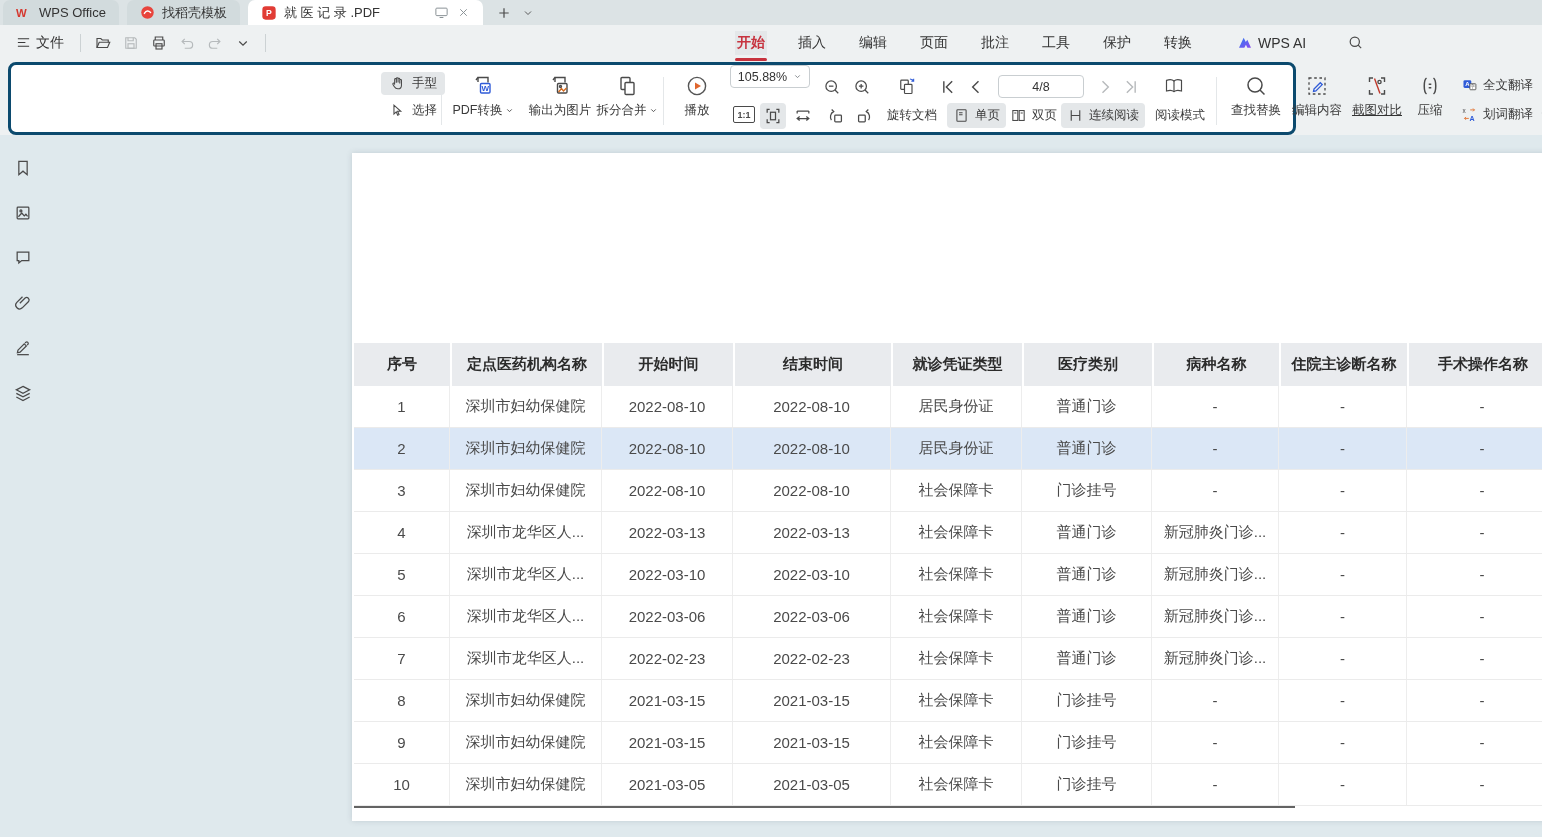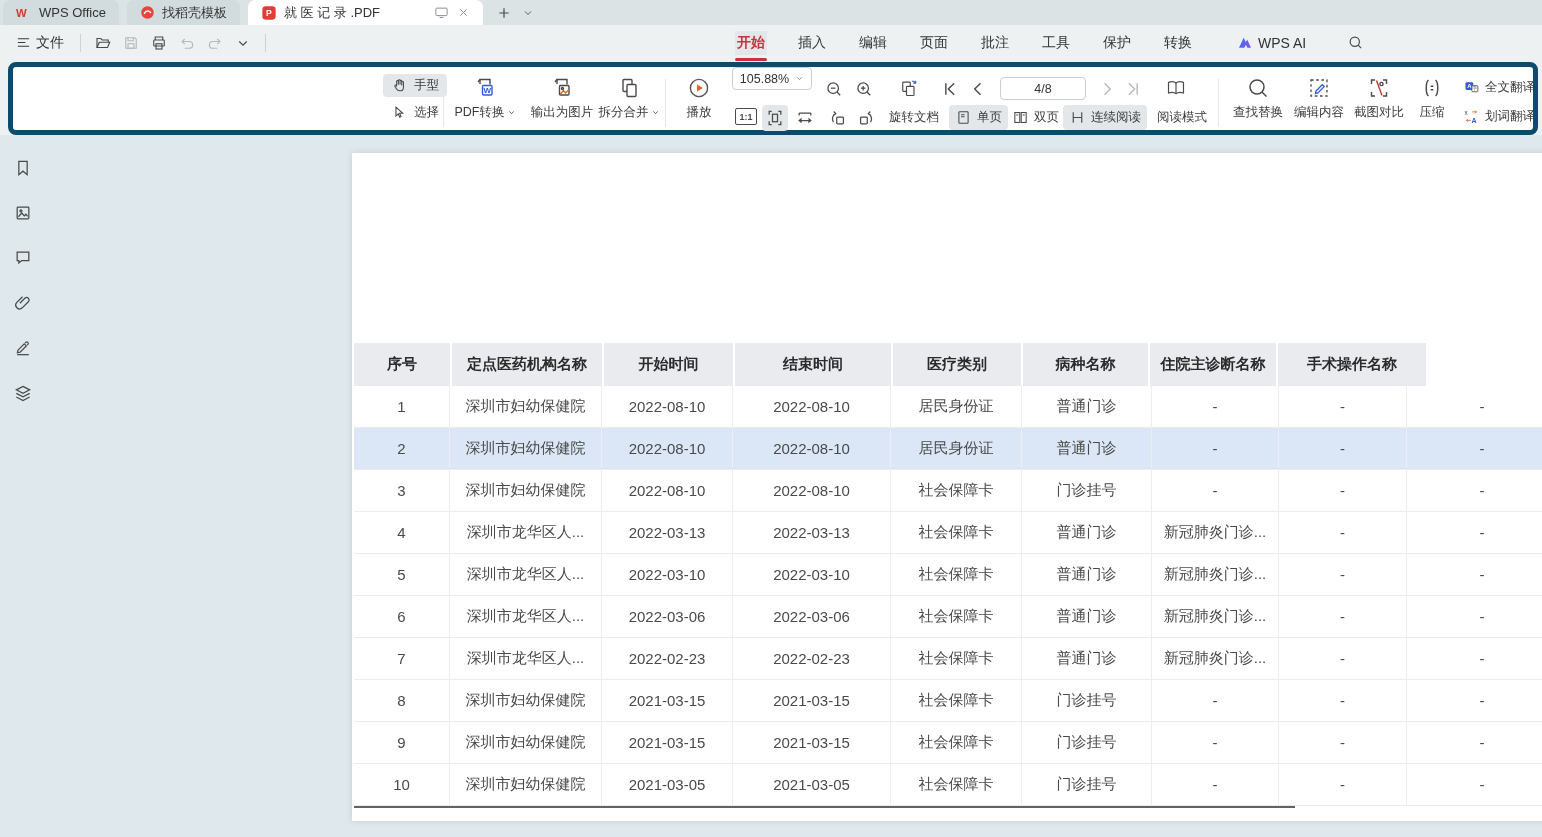--- a/index.html
+++ b/index.html
@@ -27,22 +27,22 @@
   .mb-icbtn svg { width:18px; height:18px; }
   .mb-div { width:1px; height:18px; background:#ccd2d4; margin:0 6px; }
   .mb-tabs { position:absolute; left:735px; top:0; height:35px; display:flex; align-items:center; gap:29px; font-size:14px; }
   .mb-tab { padding:3px 2px; color:#333; position:relative; white-space:nowrap; }
   .mb-tab.active { color:#c7323e; font-weight:bold; }
   .mb-tab.active::after { content:""; position:absolute; left:0; right:0; bottom:-6px; height:3px; background:#c7323e; border-radius:2px; }
   .mb-ai { display:flex; align-items:center; gap:5px; margin-left:14px; font-size:14px; }
   .mb-search { margin-left:12px; display:flex; align-items:center; }
 
   
-  .toolbar { position:absolute; top:62px; left:8px; width:1530px; height:73px; background:#fff;
-             border:5px solid #0c4a6e; border-radius:8px;padding-left:48px; }
+  .toolbar { position:absolute; top:62px; left:8px; width:1288px; height:73px; background:#fff;
+             border:3px solid #0c4a6e; border-radius:8px;padding-left:48px; }
   .vdiv { position:absolute; width:1px; background:#e4e7e9; top:12px; height:48px; }
   .tb-stack { position:absolute; top:7px; display:flex; flex-direction:column; gap:4px; }
   .tb-row-btn { display:flex; align-items:center; gap:6px; font-size:12.5px; color:#3a3a3a; padding:3px 8px; border-radius:4px; white-space:nowrap; }
   .tb-row-btn svg { width:17px; height:17px; }
   .tb-big { position:absolute; top:9px; display:flex; flex-direction:column; align-items:center; gap:4px; }
   .tb-big .tb-ic svg { width:24px; height:24px; }
   .tb-lbl { font-size:12.5px; color:#3a3a3a; display:flex; align-items:center; gap:2px; white-space:nowrap; }
   .icbtn { position:absolute; width:26px; height:26px; display:flex; align-items:center; justify-content:center; border-radius:4px; }
   .icbtn svg { width:20px; height:20px; }
   .tb-inline { position:absolute; display:flex; align-items:center; gap:5px; font-size:12.5px; color:#3a3a3a; height:25px; padding:0 6px; border-radius:4px; white-space:nowrap; }
@@ -420,21 +420,21 @@
         <svg viewBox="0 0 24 24" fill="none" stroke="#4a4a4a" stroke-width="1.3">
             <rect x="4" y="4" width="16" height="16" stroke-dasharray="2.6 2.6"></rect>
             <path d="M9 15l6.3-6.3 1.9 1.9L10.9 16.9l-2.4.5z" stroke="#2f5bd8"></path>
           </svg>
       </span>
       <span class="tb-lbl">
           <span>编辑内容</span>
         </span>
     </div>
 
-    <div class="tb-big" style="left:1335px;width:62px;">
+    <div class="tb-big" style="left:1335px;width:62px;text-decoration:underline;">
       <span class="tb-ic">
         <svg viewBox="0 0 24 24" fill="none" stroke="#4a4a4a" stroke-width="1.4">
             <path d="M8 4H4.5v4M8 20H4.5v-4M16 4h3.5v4M16 20h3.5v-4"></path>
             <path d="M9.5 4.5l5.5 15" stroke="#c0392b"></path>
             <circle cx="14.5" cy="8" r="1.6" stroke="#4a4a4a"></circle>
           </svg>
       </span>
       <span class="tb-lbl">
           <span>截图对比</span>
         </span>
@@ -514,20 +514,21 @@
       </div>
     </div>
 
     <div class="page">
       <div class="pdf-table">
         <div class="thead">
             <div class="th" style="width: 96px;">序号</div>
             <div class="th" style="width: 152px;">定点医药机构名称</div>
             <div class="th" style="width: 131px;">开始时间</div>
             <div class="th" style="width: 158px;">结束时间</div>
+            <div class="th" style="width: 131px;">就诊凭证类型</div>
             <div class="th" style="width: 130px;">医疗类别</div>
             <div class="th" style="width: 127px;">病种名称</div>
             <div class="th" style="width: 128px;">住院主诊断名称</div>
             <div class="th" style="width: 150px;">手术操作名称</div>
           </div>
         <div class="tbody">
             <div class="tr">
               <div class="td" style="width: 96px;">1</div>
               <div class="td" style="width: 152px;">深圳市妇幼保健院</div>
               <div class="td" style="width: 131px;">2022-08-10</div>

